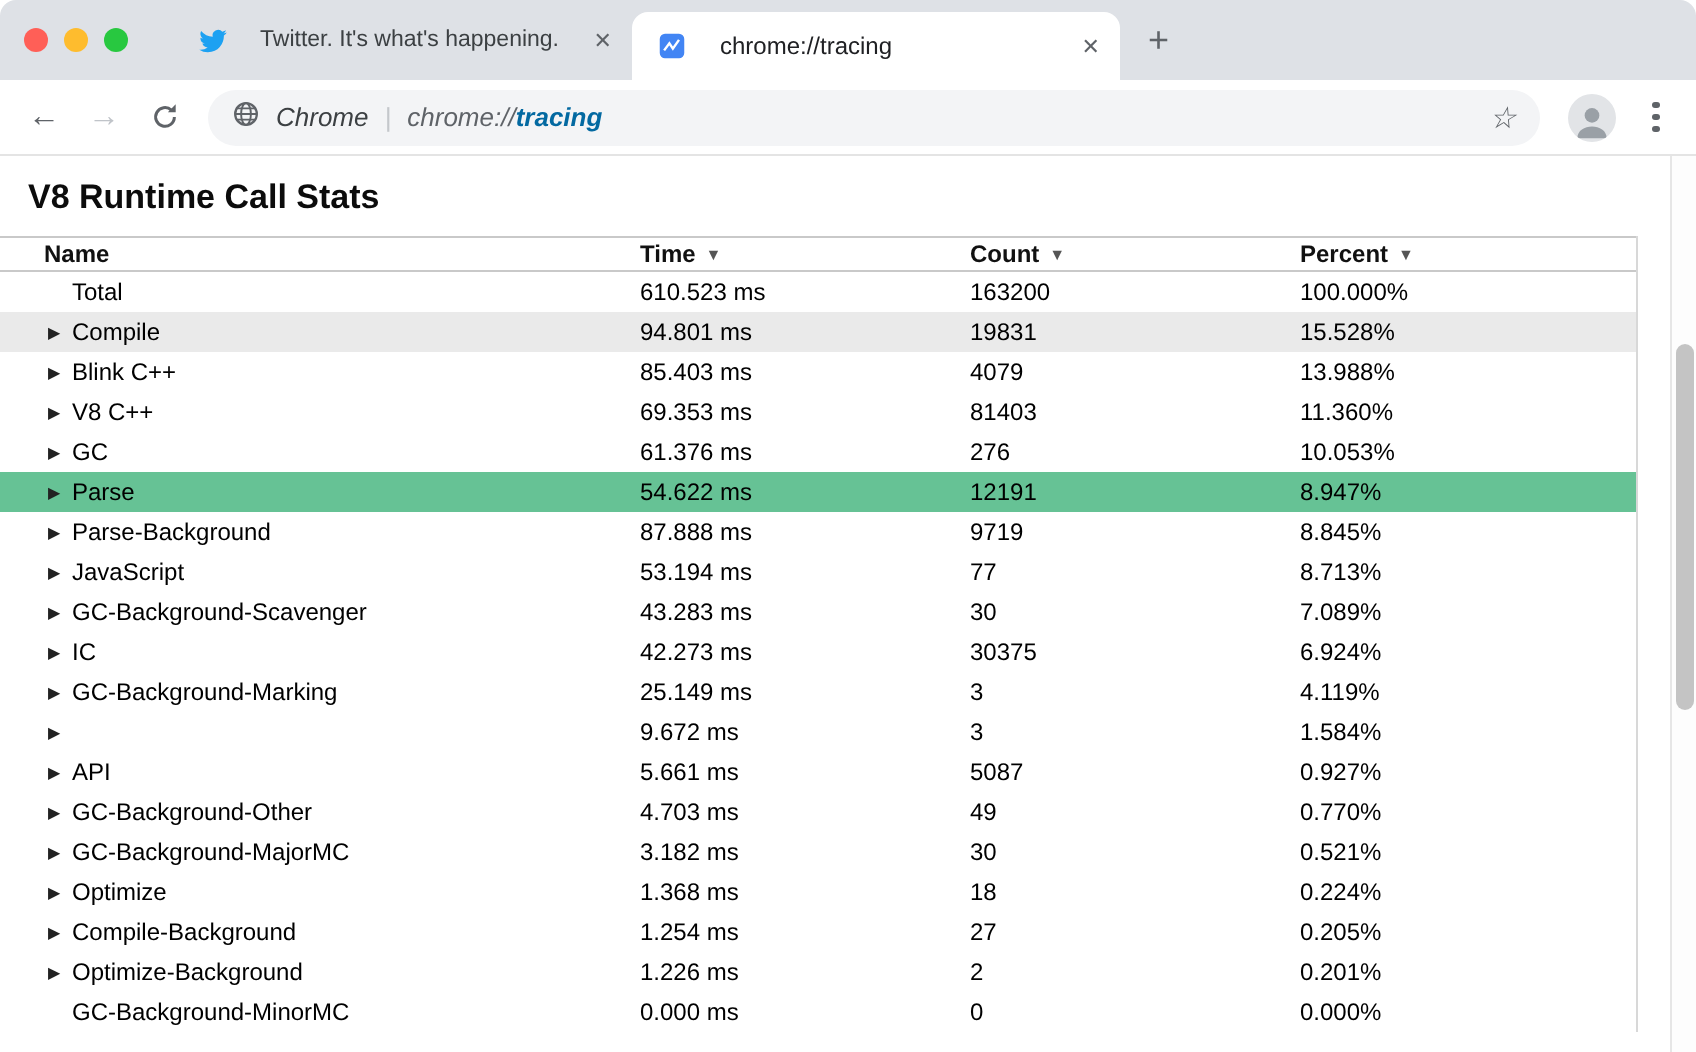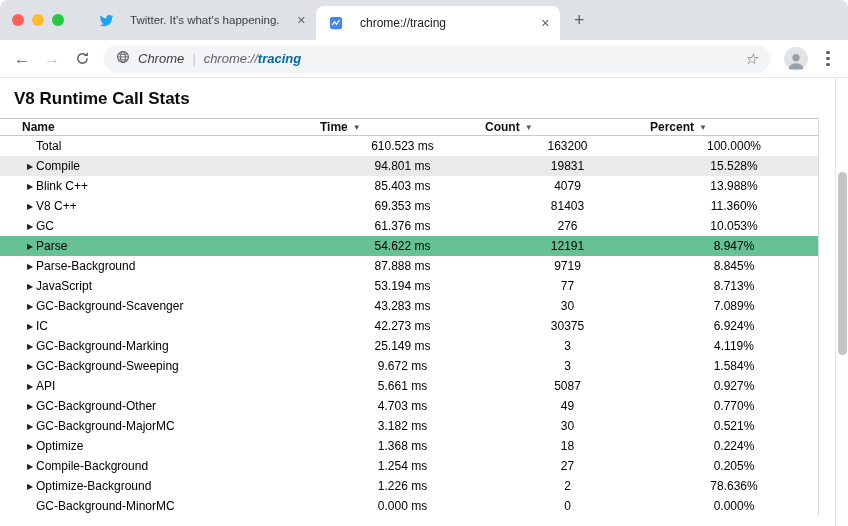--- a/index.html
+++ b/index.html
@@ -29,21 +29,21 @@
   .sep { color: #c4c7cb; }
   .host { color: #0369a1; font-weight: 700; }
   .star { margin-left: auto; font-size: 15px; color: #5f6368; }
   .avatar { width: 24px; height: 24px; border-radius: 50%; background: #e2e4e7; overflow: hidden; display: flex; align-items: flex-end; justify-content: center; margin: 0 6px; flex: none; }
   .menu-dots { width: 24px; height: 24px; display: flex; flex-direction: column; align-items: center; justify-content: center; gap: 2.5px; flex: none; }
   .menu-dots i { width: 3.2px; height: 3.2px; border-radius: 50%; background: #5f6368; }
 
   
   .content { position: relative; height: 448px; background: #fff; }
   .page-title { font-size: 17px; font-weight: 700; padding: 11px 14px 9px; color: #0c0c0c; }
-  .table-wrap { width: 819px; border-right: 1px solid #d8d8d8; text-align: center; }
+  .table-wrap { width: 819px; border-right: 1px solid #d8d8d8; }
   .thead, .trow { display: grid; grid-template-columns: 320px 165px 165px 1fr; align-items: center; }
   .thead { height: 18px; border-top: 1px solid #c9c9c9; border-bottom: 1px solid #c9c9c9; font-weight: 700; font-size: 12px; color:#111; }
   .th { display: flex; align-items: center; gap: 5px; }
   .th-name { padding-left: 22px; }
   .sort-icon { font-size: 8px; color: #555; }
   .trow { height: 20px; font-size: 12px; color: #000; }
   .trow.hl-gray { background: #eaeaea; }
   .trow.hl-green { background: #66c295; }
   .cell-name { display: flex; align-items: center; padding-left: 24px; height:100%; }
   .expander { width: 12px; font-size: 8px; color: #222; flex: none; }
@@ -240,21 +240,20 @@
       <span class="expander">▶</span>
       <span>GC-Background-Marking</span>
     </span>
     <span class="cell">25.149 ms</span>
     <span class="cell">3</span>
     <span class="cell">4.119%</span>
   </div>
           <div class="trow">
     <span class="cell cell-name">
       <span class="expander">▶</span>
-      <span>GC-Background-Sweeping</span>
     </span>
     <span class="cell">9.672 ms</span>
     <span class="cell">3</span>
     <span class="cell">1.584%</span>
   </div>
           <div class="trow">
     <span class="cell cell-name">
       <span class="expander">▶</span>
       <span>API</span>
     </span>
@@ -298,21 +297,21 @@
     <span class="cell">27</span>
     <span class="cell">0.205%</span>
   </div>
           <div class="trow">
     <span class="cell cell-name">
       <span class="expander">▶</span>
       <span>Optimize-Background</span>
     </span>
     <span class="cell">1.226 ms</span>
     <span class="cell">2</span>
-    <span class="cell">78.636%</span>
+    <span class="cell">0.201%</span>
   </div>
           <div class="trow">
     <span class="cell cell-name">
       <span class="expander"></span>
       <span>GC-Background-MinorMC</span>
     </span>
     <span class="cell">0.000 ms</span>
     <span class="cell">0</span>
     <span class="cell">0.000%</span>
   </div>

